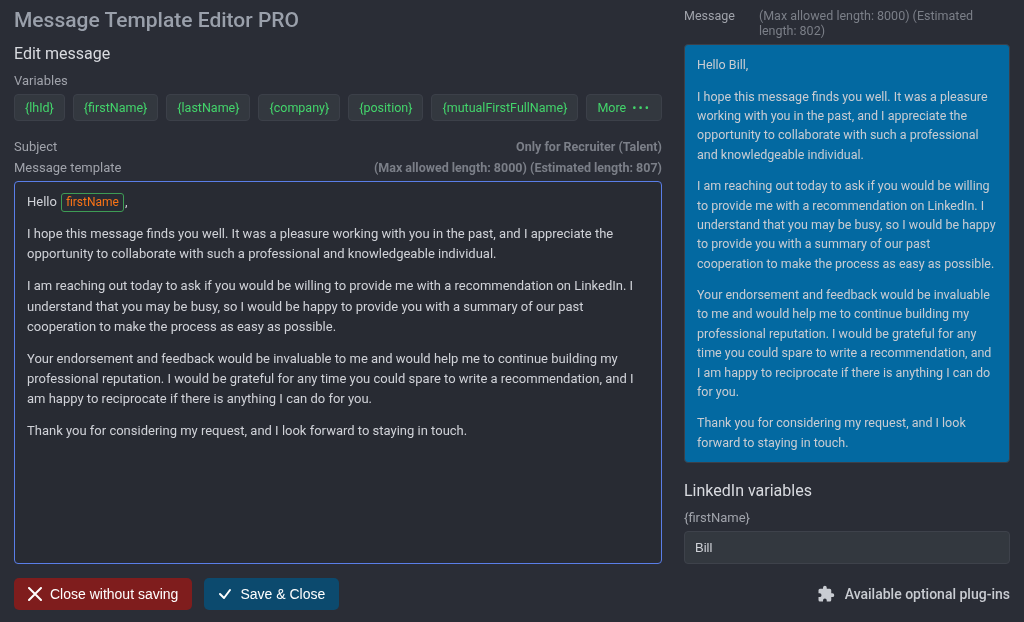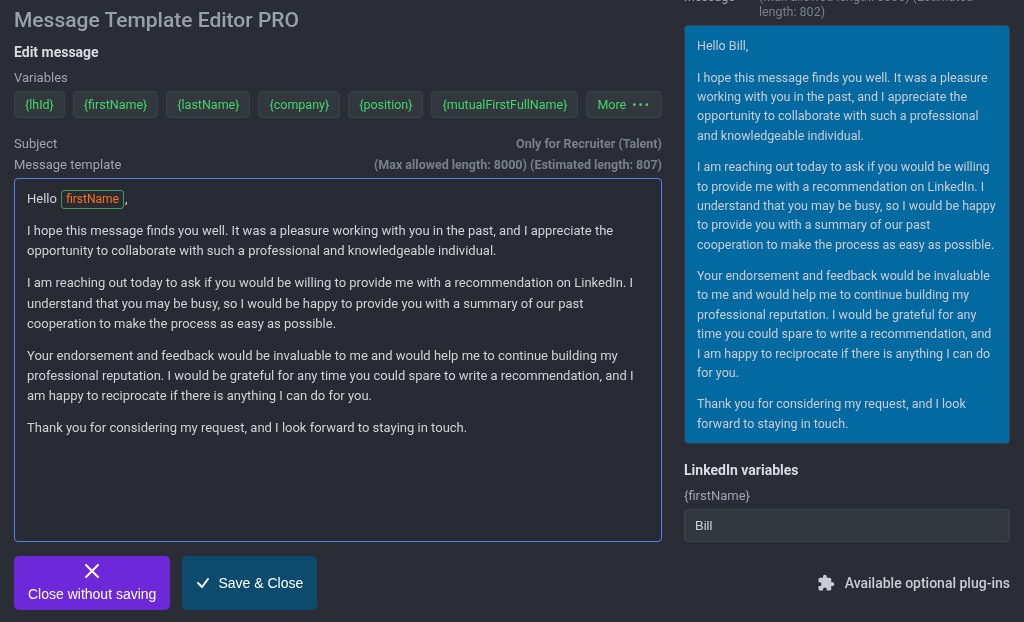--- a/index.html
+++ b/index.html
@@ -35,22 +35,22 @@
     display: flex;
     flex-direction: column;
   }
   .right {
     flex: 1;
     display: flex;
     flex-direction: column;
     justify-content: flex-end;
   }
   .section-header {
-    font-size: 14px;
-    font-weight: 700;
+    font-size: 16px;
+    font-weight: 400;
     color: #d9dbe0;
     margin-bottom: 10px;
   }
   .label {
     font-size: 13px;
     color: #a0a3ab;
     margin-bottom: 6px;
   }
   .variables-row {
     display: flex;
@@ -157,21 +157,21 @@
     align-items: center;
     gap: 8px;
     border: none;
     border-radius: 5px;
     padding: 8px 14px;
     font-size: 14px;
     font-weight: 500;
     color: #fff;
     cursor: pointer;
   }
-  .btn-danger { background: #6d28d9; flex-direction: column; }
+  .btn-danger { background: #7f1d1d; }
   .btn-primary { background: #0c4a6e; }
   .btn-icon { width:14px; height:14px; display:inline-flex; }
   .footer-right {
     display: flex;
     align-items: center;
     gap: 10px;
     color: #c9ccd2;
     font-size: 14px;
     font-weight: 500;
     cursor: pointer;

